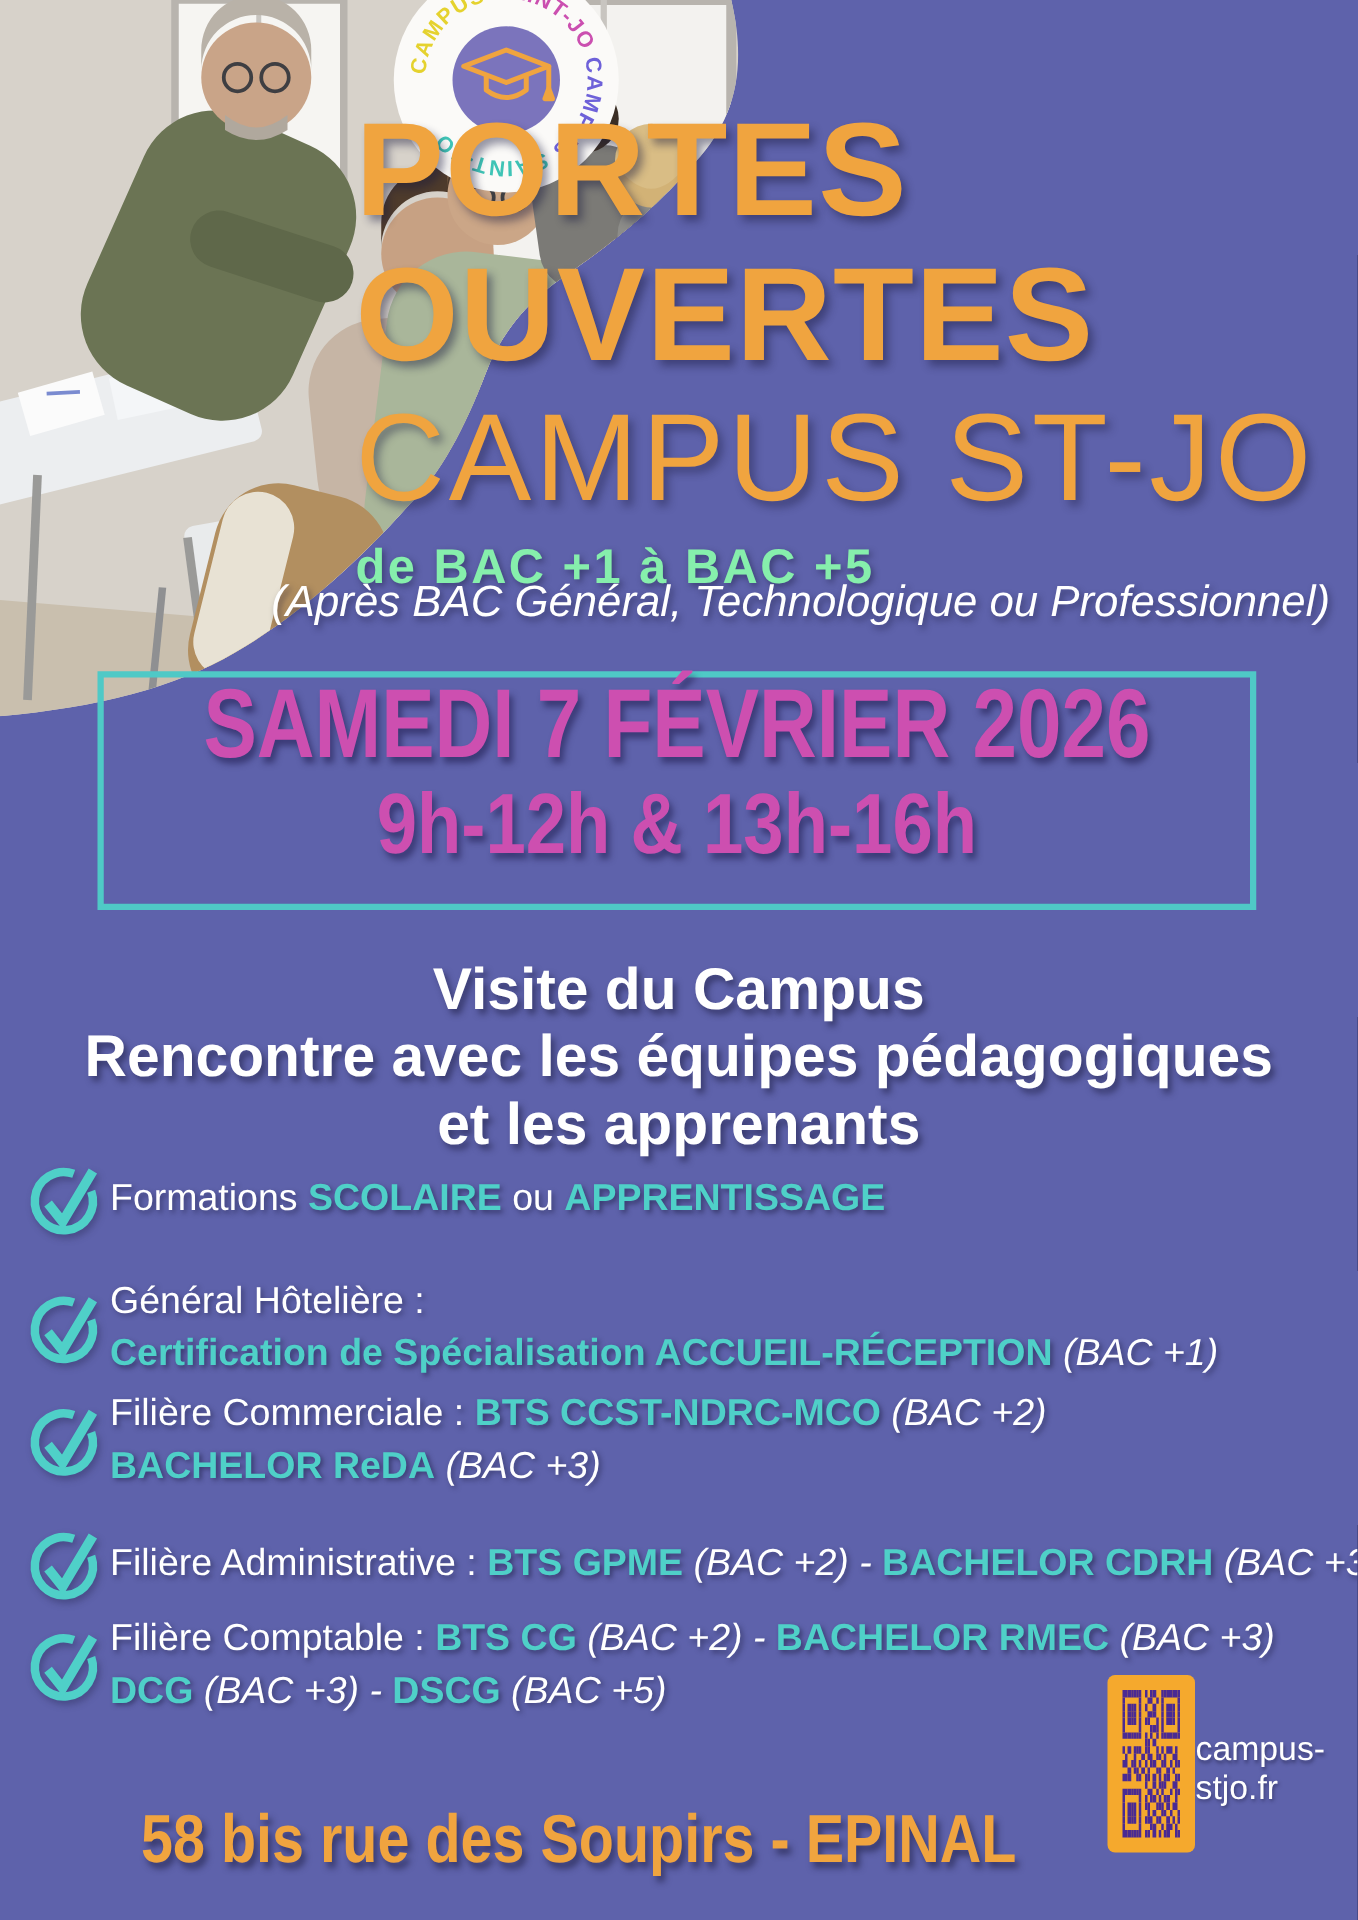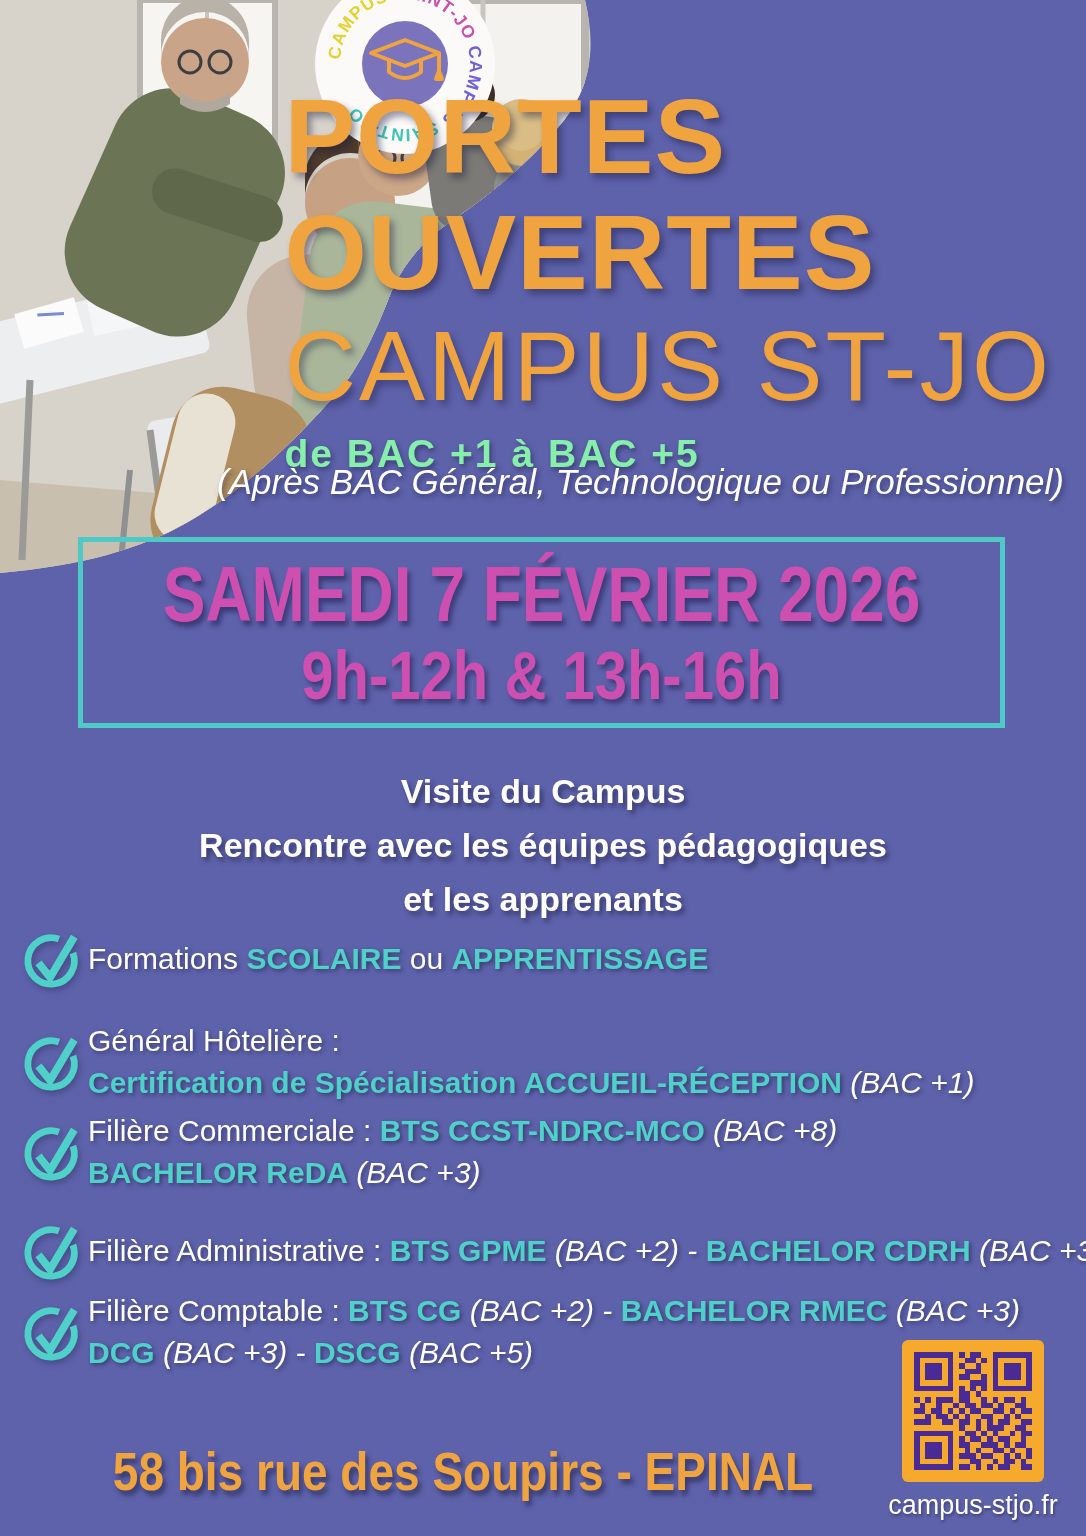--- a/index.html
+++ b/index.html
@@ -28,52 +28,52 @@
   }
   .note{
     position:absolute;top:462px;right:22px;width:1000px;text-align:right;
     font-size:35px;font-style:italic;color:#fff;
     text-shadow:2px 3px 5px rgba(25,25,60,.5);
   }
   
   .date-box{
     position:absolute;left:78px;top:537px;width:917px;height:181px;
     border:5px solid var(--teal);display:flex;flex-direction:column;
-    align-items:center;justify-content:center;gap:10px;
+    align-items:center;justify-content:flex-start;gap:10px;
   }
   .date-l1{
     font-size:64px;font-weight:bold;color:var(--pink);letter-spacing:0;
     transform:scaleY(1.22);text-shadow:3px 4px 5px rgba(30,25,75,.55);white-space:nowrap;
   }
   .date-l2{
     font-size:58px;font-weight:bold;color:var(--pink);
     transform:scaleY(1.18);text-shadow:3px 4px 5px rgba(30,25,75,.55);white-space:nowrap;
   }
   
   .intro{
     position:absolute;left:0;top:764px;width:1086px;text-align:center;
-    font-size:34px;font-weight:bold;color:#fff;line-height:54px;
+    font-size:47px;font-weight:bold;color:#fff;line-height:54px;
     text-shadow:3px 4px 5px rgba(25,25,60,.55);
   }
   
   .check-row{position:absolute;left:22px;display:flex;align-items:center;gap:4px;}
   .check-row .cicon{flex:0 0 62px;width:62px;height:62px;filter:drop-shadow(2px 3px 3px rgba(25,25,60,.35));}
   .cl-lines{display:flex;flex-direction:column;gap:4px;}
   .cl-line{font-size:30px;line-height:38px;white-space:nowrap;}
   .seg-w{color:#fff;text-shadow:2px 2px 4px rgba(25,25,60,.5);}
   .seg-t{color:var(--teal2);font-weight:bold;text-shadow:2px 2px 4px rgba(25,25,60,.55);}
   .seg-i{color:#fff;font-style:italic;text-shadow:2px 2px 4px rgba(25,25,60,.5);}
   .row1{top:928px;}.row2{top:1022px;}.row3{top:1112px;}.row4{top:1220px;}.row5{top:1292px;}
   
   .address{
     position:absolute;left:48px;top:1444px;width:830px;text-align:center;
     font-size:46px;font-weight:bold;color:var(--orange);
     transform:scaleY(1.18);text-shadow:3px 4px 5px rgba(25,25,60,.55);white-space:nowrap;
   }
-  .qr-block{position:absolute;right:26px;top:1340px;width:174px;display:flex;flex-direction:column;align-items:center;}
+  .qr-block{position:absolute;right:26px;top:1340px;width:174px;display:flex;flex-direction:row;align-items:center;}
   .qr-box{
     width:142px;height:142px;background:var(--qr-bg);border-radius:6px;
     padding:12px;box-sizing:border-box;
     display:grid;grid-template-columns:repeat(21,1fr);grid-template-rows:repeat(21,1fr);
   }
   .qr-cell{background:transparent;}
   .qr-cell.on{background:var(--qr-fg);}
   .qr-caption{margin-top:8px;font-size:27px;color:#fff;text-shadow:1px 2px 3px rgba(25,25,60,.5);}
 </style>
 </head>
@@ -219,21 +219,21 @@
         <div class="cl-line"><span class="seg-w">Général Hôtelière :</span></div>
         <div class="cl-line"><span class="seg-t">Certification de Spécialisation ACCUEIL-RÉCEPTION</span><span class="seg-i"> (BAC +1)</span></div>
       </div>
   </div>
   <div class="check-row row3">
     <svg class="cicon" viewBox="0 0 64 64">
       <path d="M 52.6 25.8 A 24 24 0 1 1 38.2 11.4" fill="none" stroke="#4fd0c8" stroke-width="7"></path>
       <path d="M 17 36 L 29 51 L 54 9" fill="none" stroke="#4fd0c8" stroke-width="8"></path>
     </svg>
     <div class="cl-lines">
-        <div class="cl-line"><span class="seg-w">Filière Commerciale : </span><span class="seg-t">BTS CCST-NDRC-MCO</span><span class="seg-i"> (BAC +8)</span></div>
+        <div class="cl-line"><span class="seg-w">Filière Commerciale : </span><span class="seg-t">BTS CCST-NDRC-MCO</span><span class="seg-i"> (BAC +2)</span></div>
         <div class="cl-line"><span class="seg-t">BACHELOR ReDA</span><span class="seg-i"> (BAC +3)</span></div>
       </div>
   </div>
   <div class="check-row row4">
     <svg class="cicon" viewBox="0 0 64 64">
       <path d="M 52.6 25.8 A 24 24 0 1 1 38.2 11.4" fill="none" stroke="#4fd0c8" stroke-width="7"></path>
       <path d="M 17 36 L 29 51 L 54 9" fill="none" stroke="#4fd0c8" stroke-width="8"></path>
     </svg>
     <div class="cl-lines">
         <div class="cl-line"><span class="seg-w">Filière Administrative : </span><span class="seg-t">BTS GPME</span><span class="seg-i"> (BAC +2) - </span><span class="seg-t">BACHELOR CDRH</span><span class="seg-i"> (BAC +3)</span></div>

